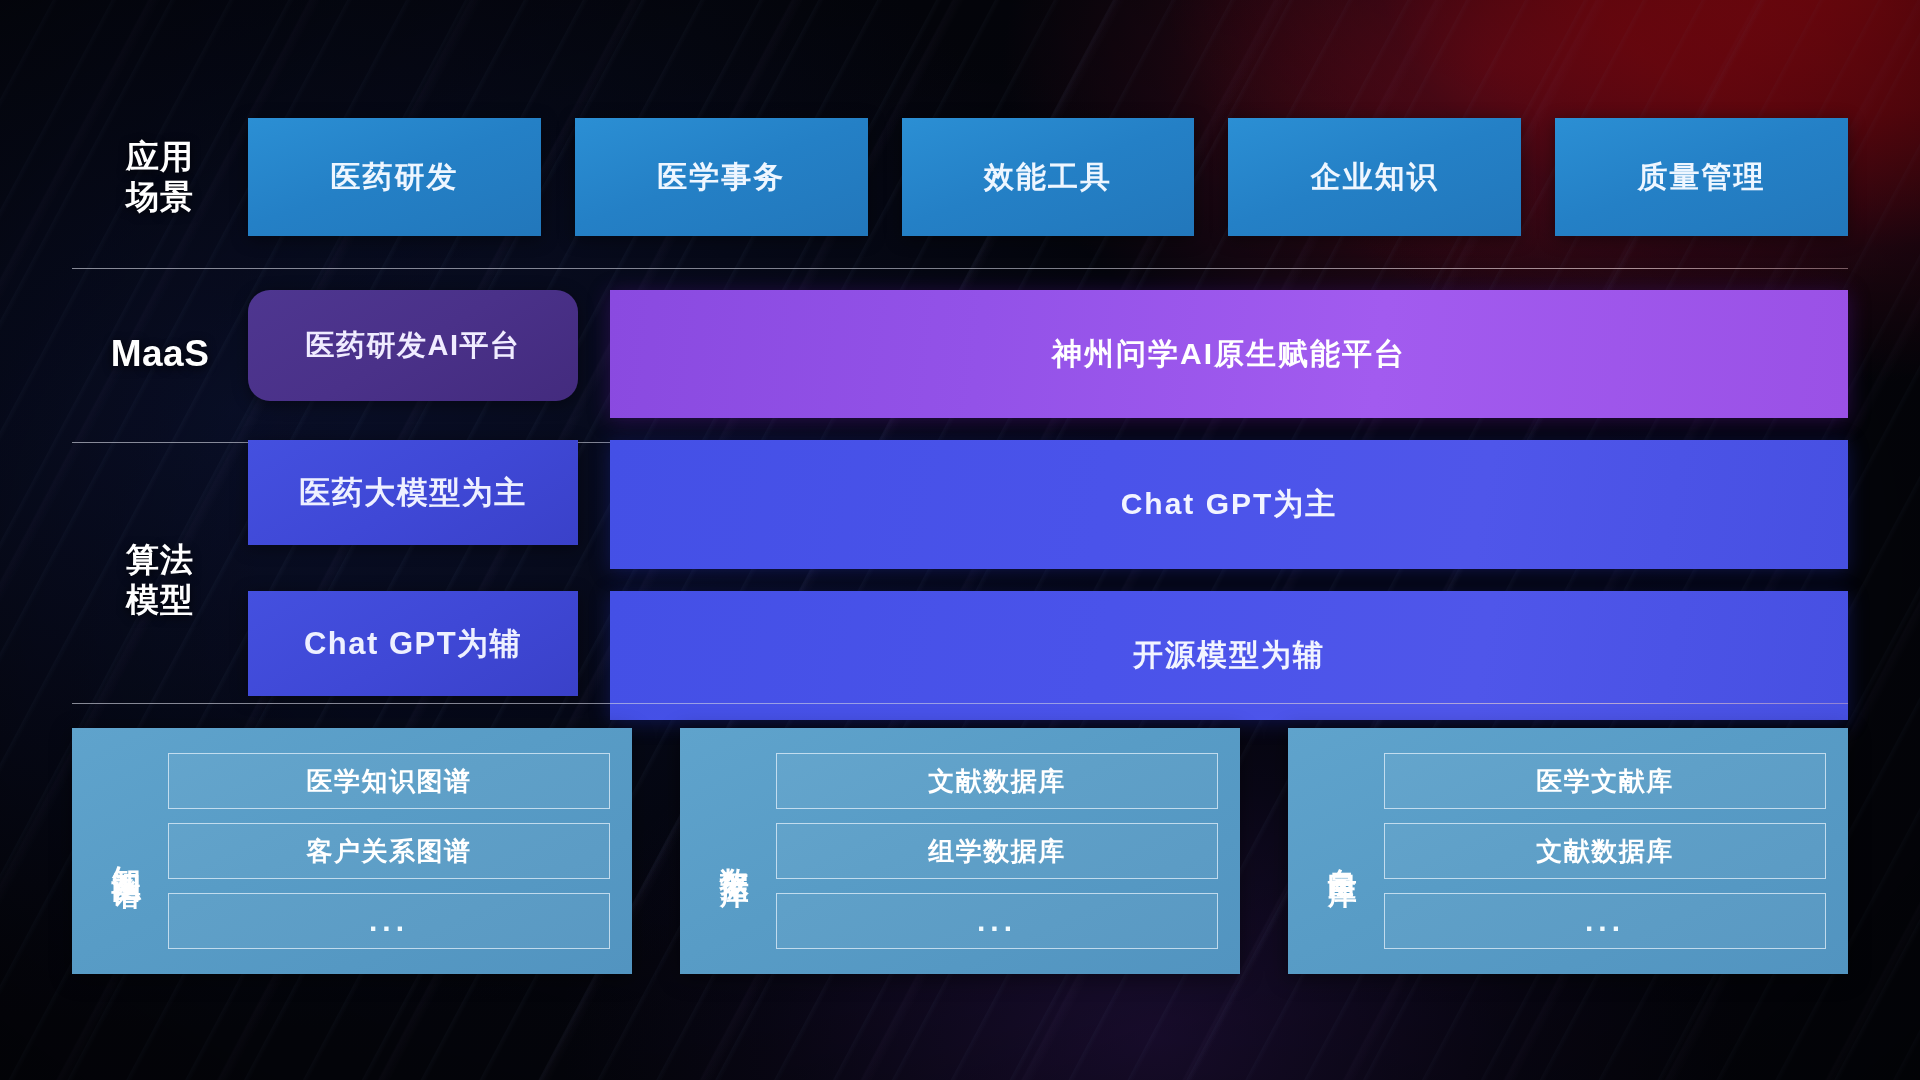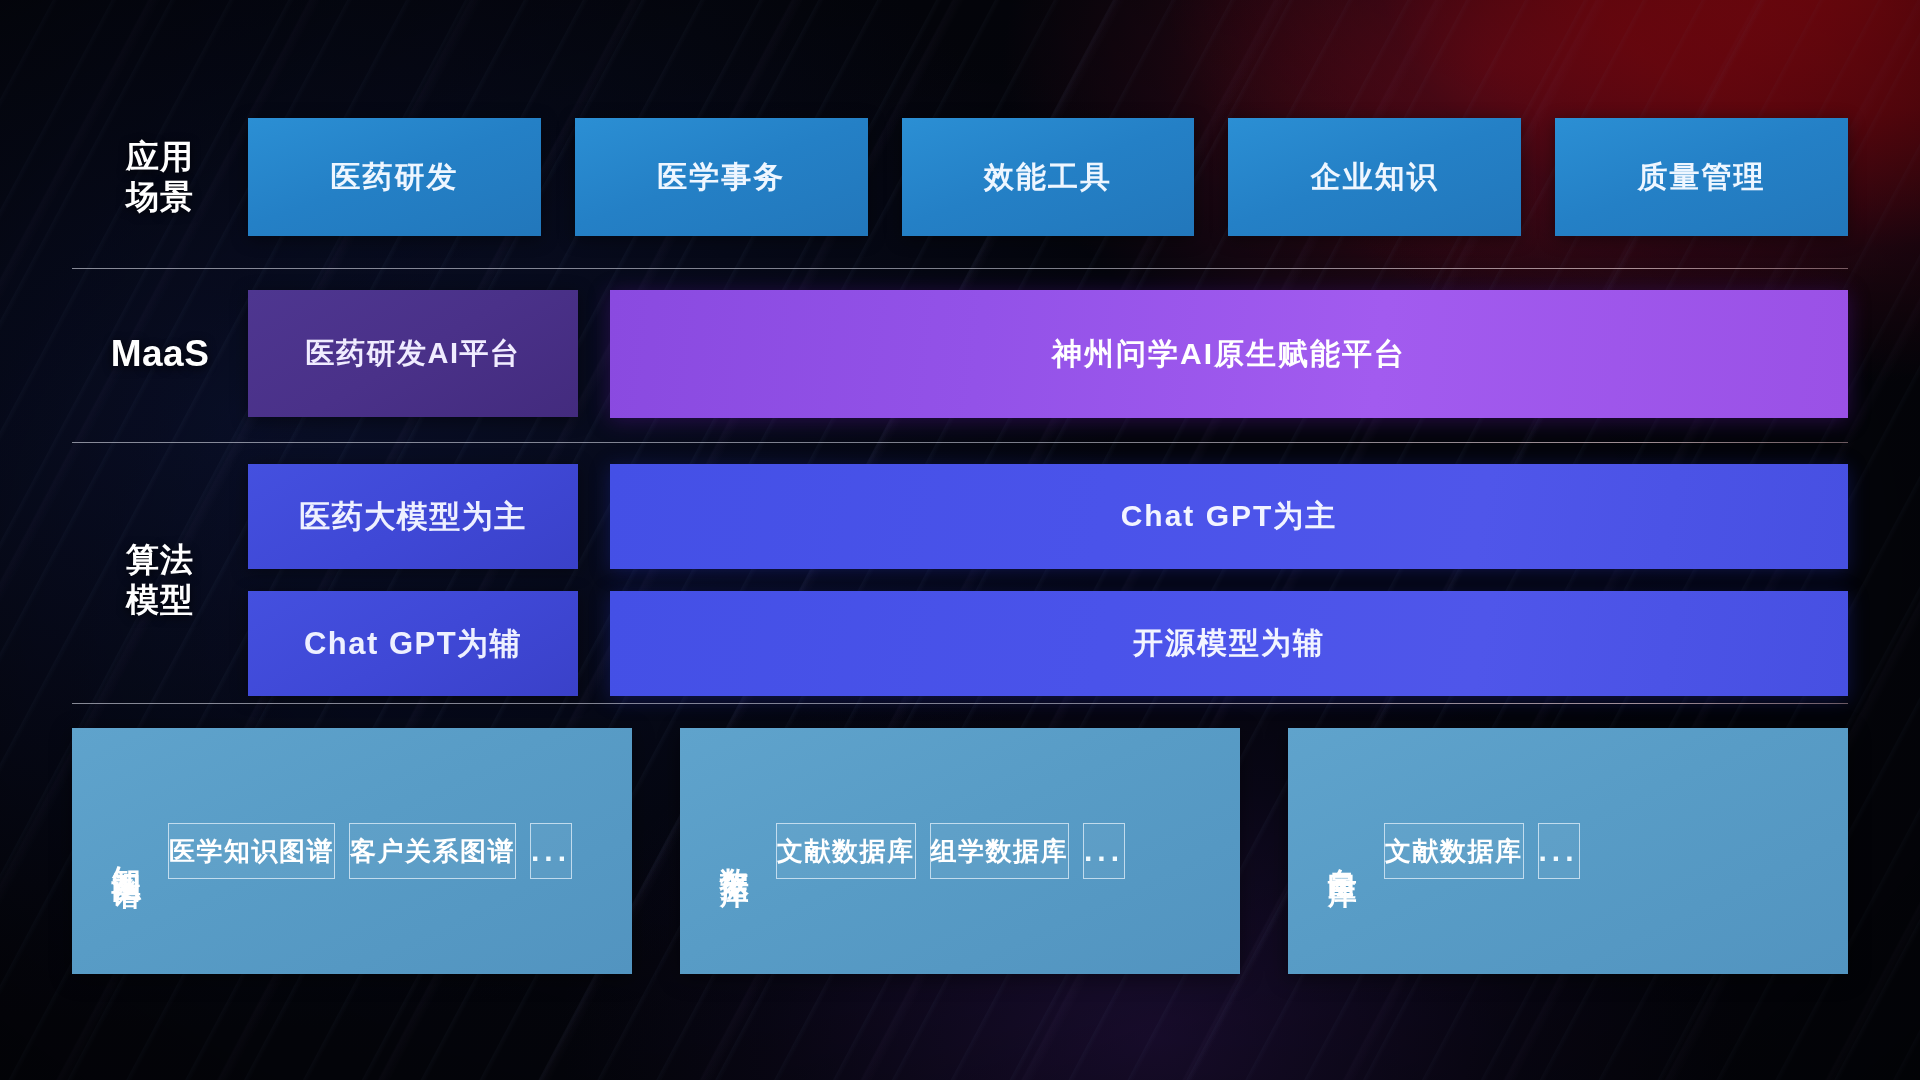--- a/index.html
+++ b/index.html
@@ -78,25 +78,26 @@
     background:linear-gradient(160deg,#2b8fd4 0%,#2480c6 48%,#2277bb 100%);
     display:flex; align-items:center; justify-content:center;
     color:#eef6ff; font-size:30px; font-weight:bold; letter-spacing:2px;
     box-shadow:0 3px 16px rgba(0,0,0,0.42);
   }
   .app-box + .app-box { margin-left:34px; }
 
   
   #tier-maas { top:290px; height:128px; }
   .maas-left {
-    width:330px; flex:0 0 330px; height:127px;
+    width:330px; flex:0 0 330px; height:111px;
     background:linear-gradient(150deg,#4e3690 0%,#4a3189 50%,#432b7e 100%);
     display:flex; align-items:center; justify-content:center;
     color:#f0ecff; font-size:29px; font-weight:bold; letter-spacing:1.5px;
     box-shadow:0 3px 16px rgba(0,0,0,0.42);
+    border-radius:22px;
   }
   .maas-right {
     flex:1; height:128px; margin-left:32px;
     background:linear-gradient(96deg,#8a4ae0 0%,#9352e8 30%,#a25bef 62%,#9a51e6 100%);
     display:flex; align-items:center; justify-content:center;
     color:#ffffff; font-size:30px; font-weight:bold; letter-spacing:2px;
     box-shadow:0 3px 20px rgba(80,20,140,0.45);
   }
 
   
@@ -104,21 +105,21 @@
   #tier-algo .tier-body { flex-direction:column; gap:22px; }
   .algo-row { display:flex; width:100%; }
   .algo-left {
     width:330px; flex:0 0 330px; height:105px;
     background:linear-gradient(150deg,#4450df 0%,#3f48d6 52%,#3a41c9 100%);
     display:flex; align-items:center; justify-content:center;
     color:#eef0ff; font-size:31px; font-weight:bold; letter-spacing:1.5px;
     box-shadow:0 3px 16px rgba(0,0,0,0.42);
   }
   .algo-right {
-    flex:1; height:105px; margin-left:32px;
+    flex:1; height:129px; margin-left:32px;
     background:linear-gradient(100deg,#4450e6 0%,#4a53ea 40%,#4f56ea 70%,#4750e2 100%);
     display:flex; align-items:center; justify-content:center;
     color:#f2f4ff; font-size:30px; font-weight:bold; letter-spacing:2px;
     box-shadow:0 3px 18px rgba(30,40,160,0.40);
   }
 
   
   #tier-know { top:728px; height:246px; }
   #tier-know .tier-body { gap:48px; }
   .kb-group {
@@ -130,21 +131,21 @@
   }
   .kb-title {
     width:72px; flex:0 0 72px;
     color:#ffffff; font-size:29px; font-weight:bold;
     line-height:1.30; text-align:center;
     writing-mode:vertical-rl; text-orientation:upright;
     letter-spacing:4px;
     display:flex; align-items:center; justify-content:center;
     margin-right:6px;
   }
-  .kb-items { flex:1; display:flex; flex-direction:row; gap:14px; }
+  .kb-items { flex:1; display:flex; flex-direction:column; gap:14px; }
   .kb-item {
     height:56px;
     border:1px solid rgba(232,243,252,0.72);
     display:flex; align-items:center; justify-content:center;
     color:#ffffff; font-size:26px; font-weight:bold; letter-spacing:1.5px;
     background:rgba(255,255,255,0.045);
   }
   .kb-item.ellipsis { font-size:30px; letter-spacing:5px; color:#f2fbff; }
 </style>
 </head>
@@ -217,20 +218,21 @@
           <div class="kb-items">
             <div class="kb-item">文献数据库</div>
             <div class="kb-item">组学数据库</div>
             <div class="kb-item ellipsis">...</div>
           </div>
         </div>
 
         <div class="kb-group">
           <div class="kb-title">向量库</div>
           <div class="kb-items">
+            <div class="kb-item">医学文献库</div>
             <div class="kb-item">文献数据库</div>
             <div class="kb-item ellipsis">...</div>
           </div>
         </div>
 
       </div>
     </div>
 
   </div>
 </div>

